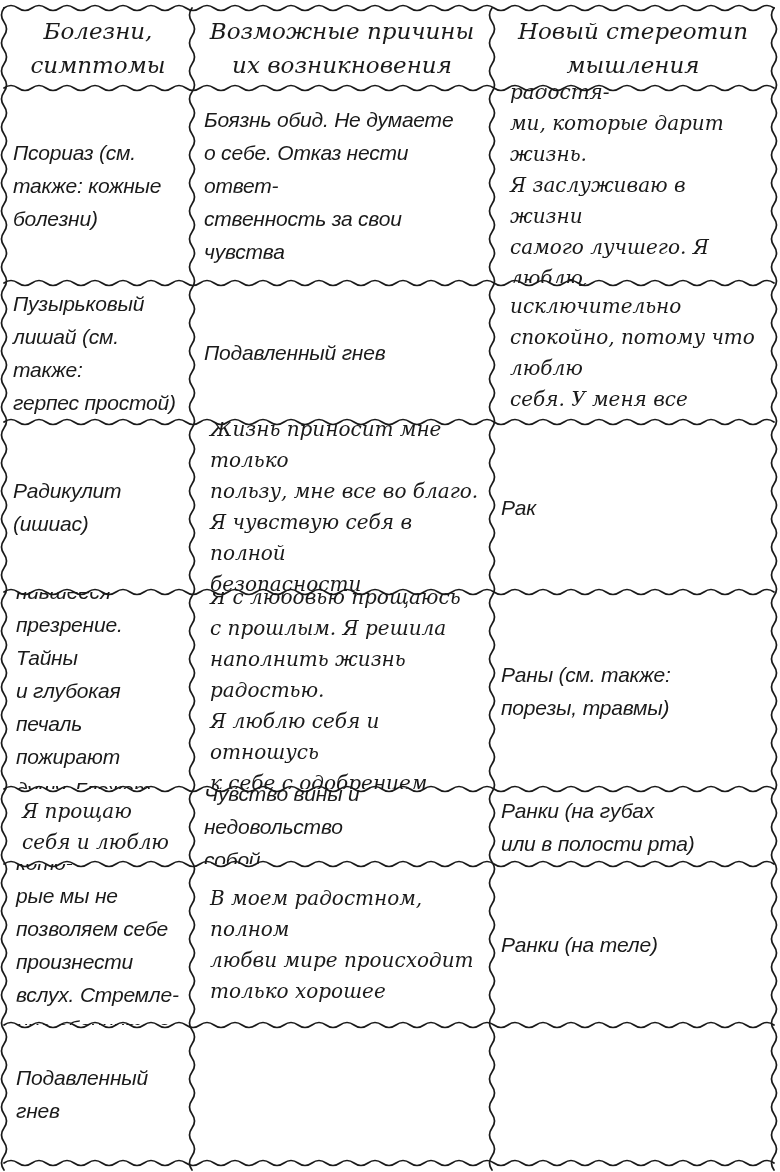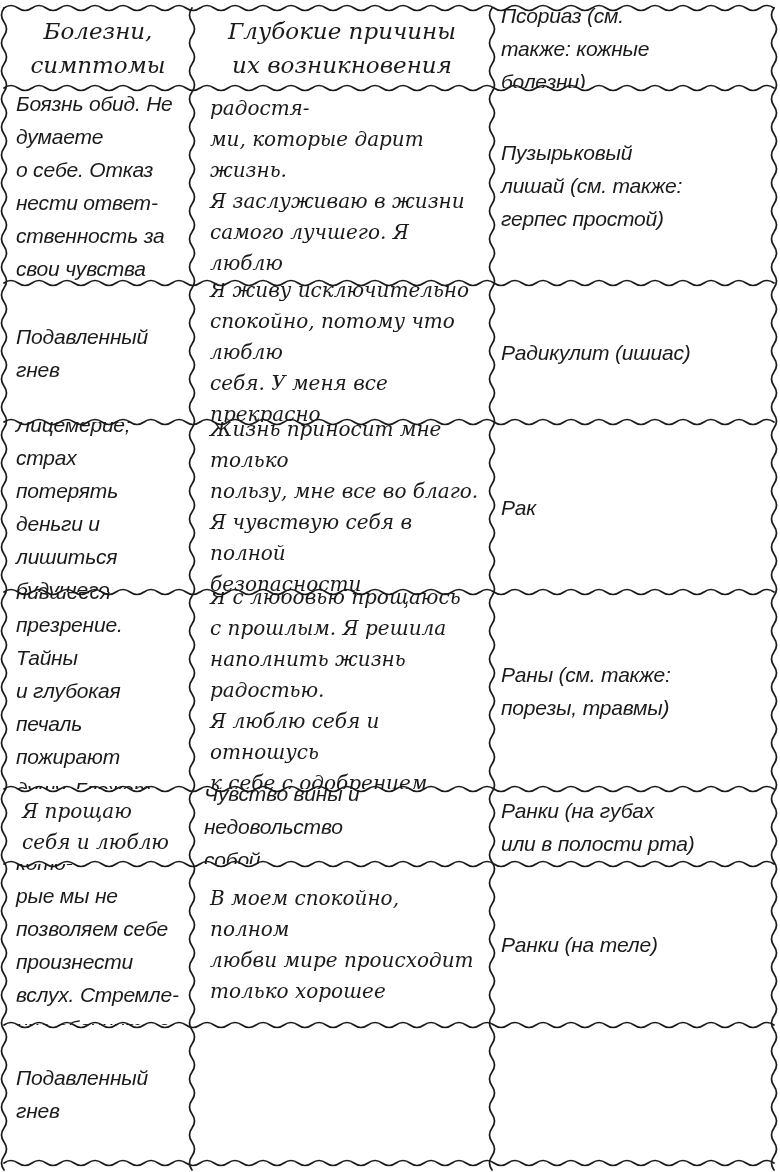--- a/index.html
+++ b/index.html
@@ -73,22 +73,24 @@
       <path d="M 4 1163 q 7 -5 14 0 t 14 0 t 14 0 t 14 0 t 14 0 t 14 0 t 14 0 t 14 0 t 14 0 t 14 0 t 14 0 t 14 0 t 14 0 t 14 0 t 14 0 t 14 0 t 14 0 t 14 0 t 14 0 t 14 0 t 14 0 t 14 0 t 14 0 t 14 0 t 14 0 t 14 0 t 14 0 t 14 0 t 14 0 t 14 0 t 14 0 t 14 0 t 14 0 t 14 0 t 14 0 t 14 0 t 14 0 t 14 0 t 14 0 t 14 0 t 14 0 t 14 0 t 14 0 t 14 0 t 14 0 t 14 0 t 14 0 t 14 0 t 14 0 t 14 0 t 14 0 t 14 0 t 14 0 t 14 0 t 14 0" fill="none" stroke="#1a1a1a" stroke-width="1.7" stroke-linecap="round"></path>
       <path d="M 4 8 q -5 7 0 14 t 0 14 t 0 14 t 0 14 t 0 14 t 0 14 t 0 14 t 0 14 t 0 14 t 0 14 t 0 14 t 0 14 t 0 14 t 0 14 t 0 14 t 0 14 t 0 14 t 0 14 t 0 14 t 0 14 t 0 14 t 0 14 t 0 14 t 0 14 t 0 14 t 0 14 t 0 14 t 0 14 t 0 14 t 0 14 t 0 14 t 0 14 t 0 14 t 0 14 t 0 14 t 0 14 t 0 14 t 0 14 t 0 14 t 0 14 t 0 14 t 0 14 t 0 14 t 0 14 t 0 14 t 0 14 t 0 14 t 0 14 t 0 14 t 0 14 t 0 14 t 0 14 t 0 14 t 0 14 t 0 14 t 0 14 t 0 14 t 0 14 t 0 14 t 0 14 t 0 14 t 0 14 t 0 14 t 0 14 t 0 14 t 0 14 t 0 14 t 0 14 t 0 14 t 0 14 t 0 14 t 0 14 t 0 14 t 0 14 t 0 14 t 0 14 t 0 14 t 0 14 t 0 14 t 0 14 t 0 14 t 0 14 t 0 14" fill="none" stroke="#1a1a1a" stroke-width="1.7" stroke-linecap="round"></path>
       <path d="M 192 8 q -5 7 0 14 t 0 14 t 0 14 t 0 14 t 0 14 t 0 14 t 0 14 t 0 14 t 0 14 t 0 14 t 0 14 t 0 14 t 0 14 t 0 14 t 0 14 t 0 14 t 0 14 t 0 14 t 0 14 t 0 14 t 0 14 t 0 14 t 0 14 t 0 14 t 0 14 t 0 14 t 0 14 t 0 14 t 0 14 t 0 14 t 0 14 t 0 14 t 0 14 t 0 14 t 0 14 t 0 14 t 0 14 t 0 14 t 0 14 t 0 14 t 0 14 t 0 14 t 0 14 t 0 14 t 0 14 t 0 14 t 0 14 t 0 14 t 0 14 t 0 14 t 0 14 t 0 14 t 0 14 t 0 14 t 0 14 t 0 14 t 0 14 t 0 14 t 0 14 t 0 14 t 0 14 t 0 14 t 0 14 t 0 14 t 0 14 t 0 14 t 0 14 t 0 14 t 0 14 t 0 14 t 0 14 t 0 14 t 0 14 t 0 14 t 0 14 t 0 14 t 0 14 t 0 14 t 0 14 t 0 14 t 0 14 t 0 14 t 0 14" fill="none" stroke="#1a1a1a" stroke-width="1.7" stroke-linecap="round"></path>
       <path d="M 492 8 q -5 7 0 14 t 0 14 t 0 14 t 0 14 t 0 14 t 0 14 t 0 14 t 0 14 t 0 14 t 0 14 t 0 14 t 0 14 t 0 14 t 0 14 t 0 14 t 0 14 t 0 14 t 0 14 t 0 14 t 0 14 t 0 14 t 0 14 t 0 14 t 0 14 t 0 14 t 0 14 t 0 14 t 0 14 t 0 14 t 0 14 t 0 14 t 0 14 t 0 14 t 0 14 t 0 14 t 0 14 t 0 14 t 0 14 t 0 14 t 0 14 t 0 14 t 0 14 t 0 14 t 0 14 t 0 14 t 0 14 t 0 14 t 0 14 t 0 14 t 0 14 t 0 14 t 0 14 t 0 14 t 0 14 t 0 14 t 0 14 t 0 14 t 0 14 t 0 14 t 0 14 t 0 14 t 0 14 t 0 14 t 0 14 t 0 14 t 0 14 t 0 14 t 0 14 t 0 14 t 0 14 t 0 14 t 0 14 t 0 14 t 0 14 t 0 14 t 0 14 t 0 14 t 0 14 t 0 14 t 0 14 t 0 14 t 0 14 t 0 14" fill="none" stroke="#1a1a1a" stroke-width="1.7" stroke-linecap="round"></path>
       <path d="M 774 8 q -5 7 0 14 t 0 14 t 0 14 t 0 14 t 0 14 t 0 14 t 0 14 t 0 14 t 0 14 t 0 14 t 0 14 t 0 14 t 0 14 t 0 14 t 0 14 t 0 14 t 0 14 t 0 14 t 0 14 t 0 14 t 0 14 t 0 14 t 0 14 t 0 14 t 0 14 t 0 14 t 0 14 t 0 14 t 0 14 t 0 14 t 0 14 t 0 14 t 0 14 t 0 14 t 0 14 t 0 14 t 0 14 t 0 14 t 0 14 t 0 14 t 0 14 t 0 14 t 0 14 t 0 14 t 0 14 t 0 14 t 0 14 t 0 14 t 0 14 t 0 14 t 0 14 t 0 14 t 0 14 t 0 14 t 0 14 t 0 14 t 0 14 t 0 14 t 0 14 t 0 14 t 0 14 t 0 14 t 0 14 t 0 14 t 0 14 t 0 14 t 0 14 t 0 14 t 0 14 t 0 14 t 0 14 t 0 14 t 0 14 t 0 14 t 0 14 t 0 14 t 0 14 t 0 14 t 0 14 t 0 14 t 0 14 t 0 14 t 0 14" fill="none" stroke="#1a1a1a" stroke-width="1.7" stroke-linecap="round"></path>
     </svg>
 
   <div class="grid">
     <div class="cell hdr c1">Болезни,
 симптомы</div>
-    <div class="cell hdr c2">Глубокие причины
+    <div class="cell hdr c2">Возможные причины
 их возникновения</div>
+    <div class="cell hdr c3">Новый стереотип
+мышления</div>
 
     <div class="cell sans c1">Псориаз (см.
 также: кожные
 болезни)</div>
     <div class="cell sans c2">Боязнь обид. Не думаете
 о себе. Отказ нести ответ-
 ственность за свои чувства</div>
     <div class="cell script c3">Я наслаждаюсь радостя-
 ми, которые дарит жизнь.
 Я заслуживаю в жизни
@@ -97,22 +99,20 @@
 
     <div class="cell sans c1">Пузырьковый
 лишай (см. также:
 герпес простой)</div>
     <div class="cell sans c2">Подавленный гнев</div>
     <div class="cell script c3">Я живу исключительно
 спокойно, потому что люблю
 себя. У меня все прекрасно</div>
 
     <div class="cell sans c1">Радикулит (ишиас)</div>
-    <div class="cell sans c2">Лицемерие; страх потерять
-деньги и лишиться будущего</div>
     <div class="cell script c3">Жизнь приносит мне только
 пользу, мне все во благо.
 Я чувствую себя в полной
 безопасности</div>
 
     <div class="cell sans c1">Рак</div>
     <div class="cell sans c2">Глубокие раны, обиды. Укоре-
 нившееся презрение. Тайны
 и глубокая печаль пожирают
 душу. Гложет ненависть. Все
@@ -129,20 +129,20 @@
     <div class="cell sans c2">Чувство вины и недовольство
 собой</div>
 
     <div class="cell sans c1">Ранки (на губах
 или в полости рта)</div>
     <div class="cell sans c2">Ядовитые замечания, кото-
 рые мы не позволяем себе
 произнести вслух. Стремле-
 ние обвинить в своих бедах
 других</div>
-    <div class="cell script c3">В моем спокойно, полном
+    <div class="cell script c3">В моем радостном, полном
 любви мире происходит
 только хорошее</div>
 
     <div class="cell sans c1">Ранки (на теле)</div>
     <div class="cell sans c2">Подавленный гнев</div>
   </div>
 </div>
 
 </body></html>

